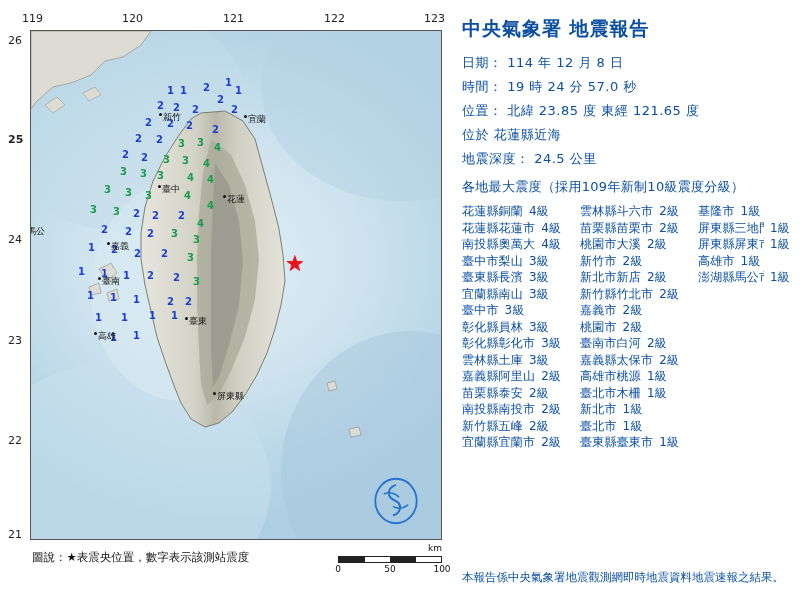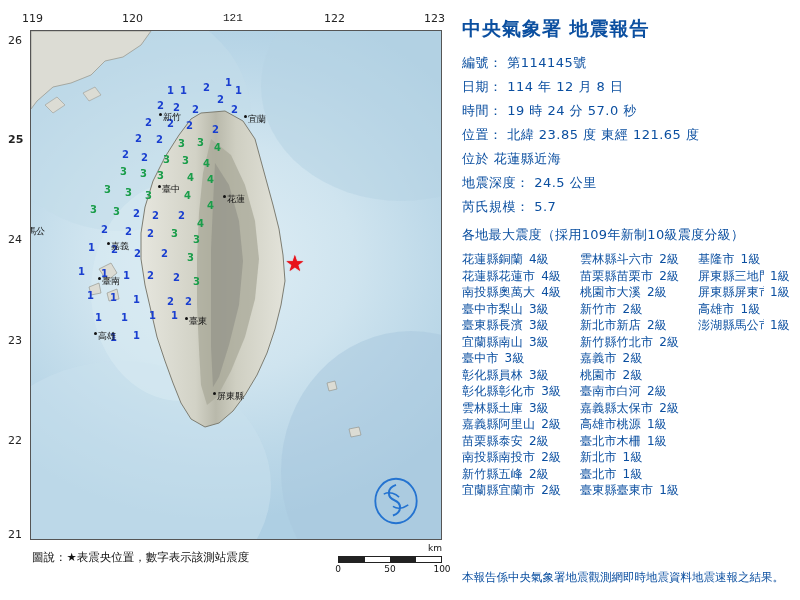--- a/index.html
+++ b/index.html
@@ -201,21 +201,21 @@
 </style>
 </head>
 <body>
 
 <div id="page">
 
   <div id="map-panel">
 
     <div class="axis-label" style="left:22px; top:12px;">119</div>
     <div class="axis-label" style="left:122px; top:12px;">120</div>
-    <div class="axis-label" style="left:223px; top:12px;font-family:Liberation Mono, monospace;">121</div>
+    <div class="axis-label" style="left:223px; top:12px;">121</div>
     <div class="axis-label" style="left:324px; top:12px;">122</div>
     <div class="axis-label" style="left:424px; top:12px;">123</div>
 
     <div class="axis-label" style="left:8px; top:34px;">26</div>
     <div class="axis-label" style="left:8px; top:133px;font-weight:bold;">25</div>
     <div class="axis-label" style="left:8px; top:233px;">24</div>
     <div class="axis-label" style="left:8px; top:334px;">23</div>
     <div class="axis-label" style="left:8px; top:434px;">22</div>
     <div class="axis-label" style="left:8px; top:528px;">21</div>
 
@@ -384,27 +384,25 @@
         <span style="left:100%">100</span>
       </div>
     </div>
   </div>
 
   <div id="info-panel">
 
     <div id="report-title">中央氣象署 地震報告</div>
 
     <div id="fields-list">
-        <div class="info-row"><span class="lbl">編號：</span><span> 第114145號</span></div>
         <div class="info-row"><span class="lbl">日期：</span><span> 114 年 12 月 8 日</span></div>
         <div class="info-row"><span class="lbl">時間：</span><span> 19 時 24 分 57.0 秒</span></div>
         <div class="info-row"><span class="lbl">位置：</span><span> 北緯 23.85 度 東經 121.65 度</span></div>
         <div class="info-row"><span class="lbl">位於</span><span> 花蓮縣近海</span></div>
         <div class="info-row"><span class="lbl">地震深度：</span><span> 24.5 公里</span></div>
-        <div class="info-row"><span class="lbl">芮氏規模：</span><span> 5.7</span></div>
       </div>
 
     <div id="scale-head">各地最大震度（採用109年新制10級震度分級）</div>
 
     <div id="intensity-table">
         <div class="it-cell">
           <span class="place">花蓮縣銅蘭</span>
           <span class="lvl">4級</span>
         </div>
         <div class="it-cell">

